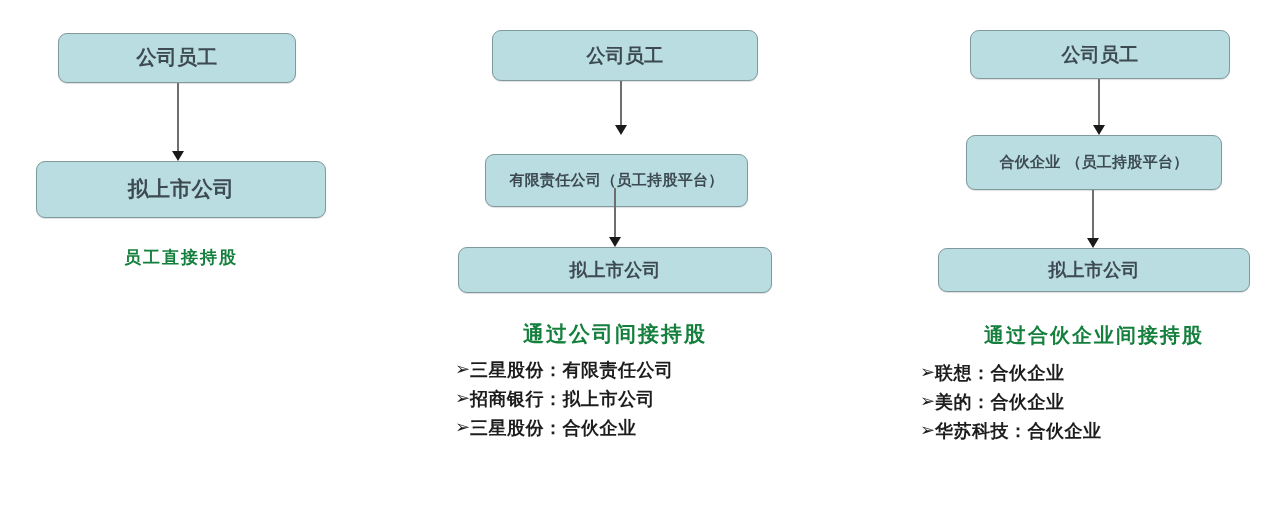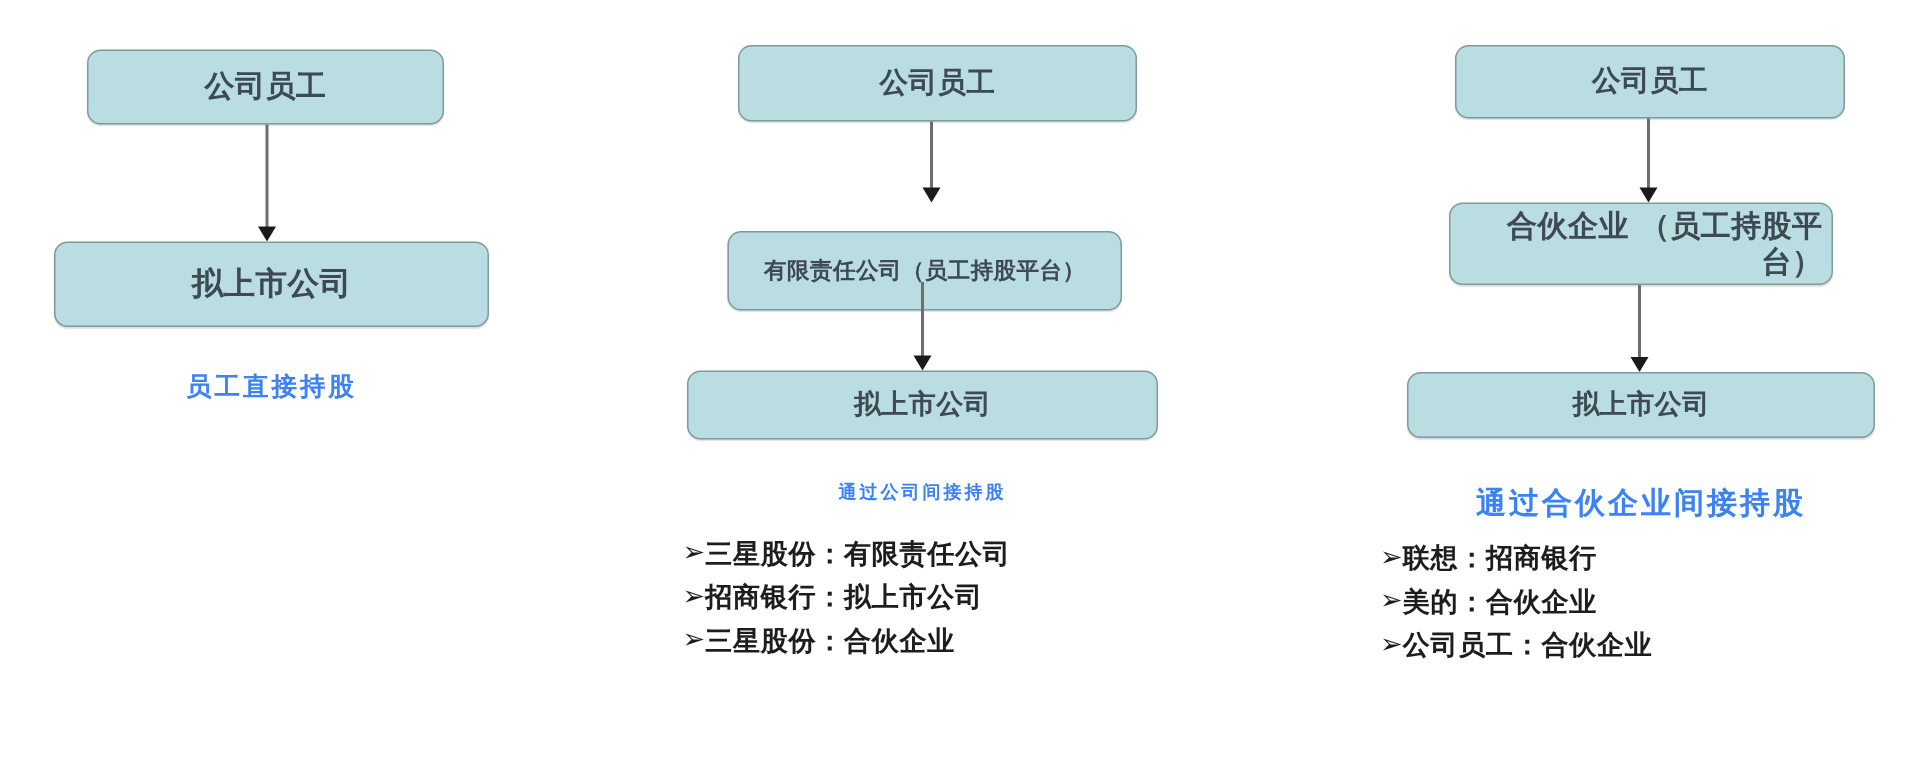--- a/index.html
+++ b/index.html
@@ -24,21 +24,21 @@
   
   .box {
     position: absolute;
     box-sizing: border-box;
     background: #b9dde1;
     border: 1.2px solid #7f9a9e;
     border-radius: 9px;
     display: flex;
     align-items: center;
     justify-content: center;
-    text-align: right;
+    text-align: center;
     color: #3d4a52;
     font-family: "DejaVu Sans", "Liberation Sans", sans-serif;
     font-weight: 600;
     letter-spacing: 0.3px;
     line-height: 1.18;
     box-shadow: 0 1px 1px rgba(0,0,0,0.13);
   }
   .box-label {
     display: block;
     padding: 0 6px;
@@ -67,21 +67,21 @@
     border-left: 6px solid transparent;
     border-right: 6px solid transparent;
     border-top: 10px solid #1a1a1a;
   }
 
   
   .caption {
     position: absolute;
     font-family: "DejaVu Serif", "Liberation Serif", serif;
     font-weight: 700;
-    color: #3b82f6;
+    color: #15803d;
     text-align: center;
     letter-spacing: 2px;
     white-space: nowrap;
   }
 
   
   .bullets {
     position: absolute;
     font-family: "DejaVu Serif", "Liberation Serif", serif;
     font-weight: 700;
@@ -139,21 +139,21 @@
 
   <div class="connector" style="left:609px; top:188px; width:12px; height:59px;">
     <span class="conn-line" style="height:51px;"></span>
     <span class="conn-head"></span>
   </div>
 
   <div class="box" style="left:458px; top:247px; width:314px; height:46px; font-size:18px;">
     <span class="box-label">拟上市公司</span>
   </div>
 
-  <div class="caption" style="left:458px; top:320px; width:314px; font-size:12px;">通过公司间接持股</div>
+  <div class="caption" style="left:458px; top:320px; width:314px; font-size:21px;">通过公司间接持股</div>
 
   <div class="bullets" style="left:455px; top:355px; font-size:18px; line-height:29px;">
     <div class="bullet-row">
       <span class="bullet-mark">➢</span>
       <span class="bullet-text">三星股份：有限责任公司</span>
     </div>
     <div class="bullet-row">
       <span class="bullet-mark">➢</span>
       <span class="bullet-text">招商银行：拟上市公司</span>
     </div>
@@ -165,43 +165,43 @@
 
   <div class="box" style="left:970px; top:30px; width:260px; height:49px; font-size:19px;">
     <span class="box-label">公司员工</span>
   </div>
 
   <div class="connector" style="left:1093px; top:79px; width:12px; height:56px;">
     <span class="conn-line" style="height:48px;"></span>
     <span class="conn-head"></span>
   </div>
 
-  <div class="box" style="left:966px; top:135px; width:256px; height:55px; font-size:20px;">
+  <div class="box" style="left:966px; top:135px; width:256px; height:55px; font-size:15px;">
     <span class="box-label">合伙企业 （员工持股平台）</span>
   </div>
 
   <div class="connector" style="left:1087px; top:190px; width:12px; height:58px;">
     <span class="conn-line" style="height:50px;"></span>
     <span class="conn-head"></span>
   </div>
 
   <div class="box" style="left:938px; top:248px; width:312px; height:44px; font-size:18px;">
     <span class="box-label">拟上市公司</span>
   </div>
 
   <div class="caption" style="left:938px; top:322px; width:312px; font-size:20px;">通过合伙企业间接持股</div>
 
   <div class="bullets" style="left:920px; top:358px; font-size:18px; line-height:29px;">
     <div class="bullet-row">
       <span class="bullet-mark">➢</span>
-      <span class="bullet-text">联想：招商银行</span>
+      <span class="bullet-text">联想：合伙企业</span>
     </div>
     <div class="bullet-row">
       <span class="bullet-mark">➢</span>
       <span class="bullet-text">美的：合伙企业</span>
     </div>
     <div class="bullet-row">
       <span class="bullet-mark">➢</span>
-      <span class="bullet-text">公司员工：合伙企业</span>
+      <span class="bullet-text">华苏科技：合伙企业</span>
     </div>
   </div>
 
 </div>
 
 </body></html>

